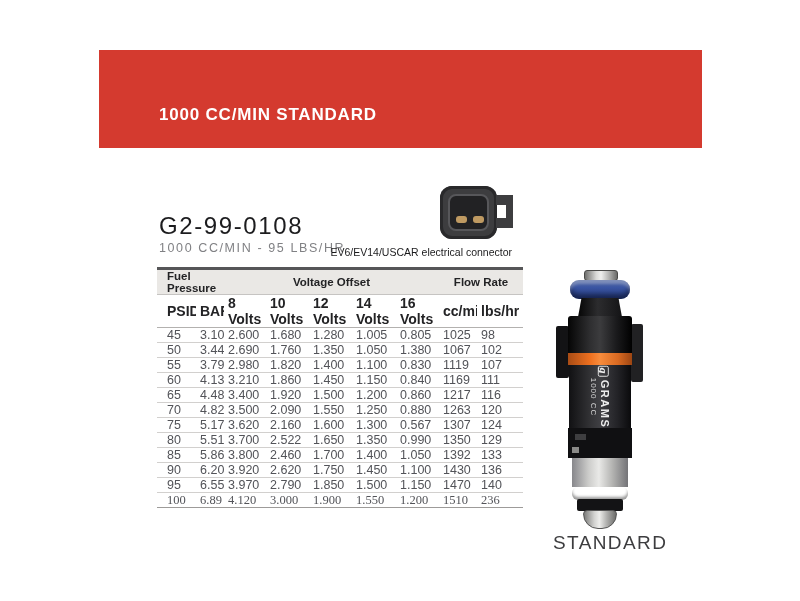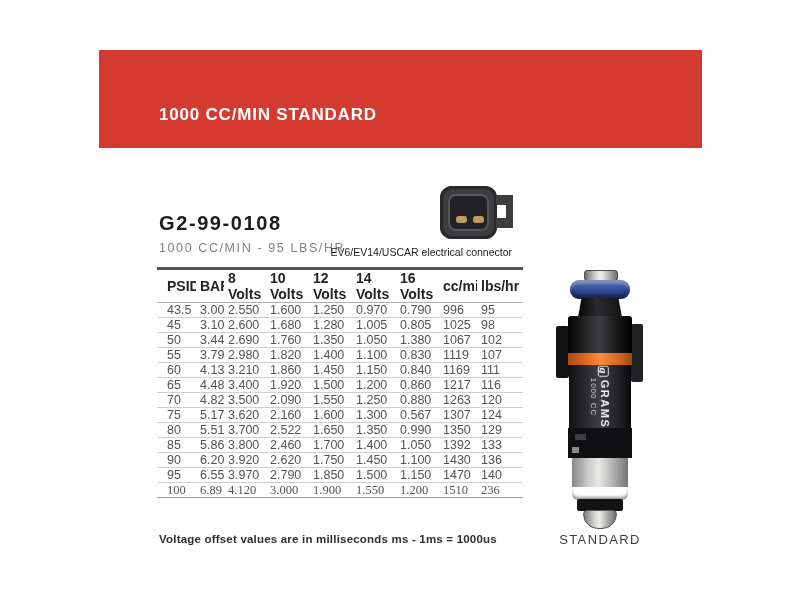--- a/index.html
+++ b/index.html
@@ -4,21 +4,21 @@
 <style>
   * { margin:0; padding:0; box-sizing:border-box; }
   body { width:800px; height:601px; background:#ffffff; font-family:"Liberation Sans", sans-serif; }
   #page { position:relative; width:800px; height:601px; background:#fff; overflow:hidden; }
 
   
   .banner { position:absolute; left:99px; top:50px; width:603px; height:98px; display:flex; align-items:flex-end; }
   .banner-title { padding:0 0 23px 60px; color:#ffffff; font-size:17px; font-weight:bold; letter-spacing:0.8px; }
 
   
-  .part-number { position:absolute; left:159px; top:212px; font-size:20px; font-weight:bold; letter-spacing:1.6px; color:#1c1c1e; }
+  .part-number { position:absolute; left:159px; top:212px; font-size:24px; font-weight:normal; letter-spacing:1.6px; color:#1c1c1e; }
   .part-subtitle { position:absolute; left:159px; top:241px; font-size:12.5px; color:#808184; letter-spacing:1.6px; }
 
   
   .connector { position:absolute; left:440px; top:186px; width:57px; height:53px; background:#3d3d3f; border-radius:12px; box-shadow: inset 0 0 0 3px #29292b; }
   .connector-inner { position:absolute; left:8px; top:8px; right:8px; bottom:8px; background:#222224; border-radius:8px; border:2px solid #57575a; }
   .pin { position:absolute; width:11px; height:7px; border-radius:3px; background:#bf9a62; top:20px; }
   .pin-left { left:6px; } .pin-right { left:23px; }
   .clip-arm { position:absolute; background:#3d3d3f; height:10px; width:17px; right:-16px; }
   .clip-arm-top { top:9px; } .clip-arm-bottom { top:32px; }
   .clip-bar { position:absolute; right:-16px; top:9px; width:7px; height:33px; background:#3d3d3f; }
@@ -67,21 +67,21 @@
   .inj-notch-b { left:19px; top:179px; width:7px; height:6px; background:#8a8a88; }
   .inj-silver-barrel { left:19px; top:190px; width:56px; height:29px;
              background:linear-gradient(90deg,#87878b,#cdcdcb 30%,#e9e9e7 48%,#b4b4b2 72%,#737377); }
   .inj-green-oring { left:19px; top:219px; width:56px; height:13px; border-radius:6px;
              background:linear-gradient(90deg,#254f3c,#447c62 35%,#55a07e 50%,#38male 0,#386f55 75%,#1f4634);
              box-shadow: inset 0 2px 2px rgba(255,255,255,.2), inset 0 -3px 3px rgba(0,0,0,.4); }
   .inj-flange { left:24px; top:231px; width:46px; height:12px; background:#131315; border-radius:2px; }
   .inj-nozzle { left:30px; top:242px; width:34px; height:19px; border-radius:4px 4px 15px 15px;
              background:linear-gradient(90deg,#7b7b79,#d2d2d0 32%,#ededeb 48%,#adadab 72%,#6d6d6b); border:1px solid #555; }
   .inj-caption { position:absolute; left:553px; top:532px; width:94px; text-align:center;
-             font-size:13px; color:#3d3d3f; letter-spacing:1.4px; }
+             font-size:19px; color:#3d3d3f; letter-spacing:1.4px; }
 </style>
 </head>
 <body>
 
 <div id="page">
 
   <div class="banner" style="background: rgb(212, 58, 47);">
     <div class="banner-title">1000 CC/MIN STANDARD</div>
   </div>
 
@@ -105,45 +105,39 @@
         <col style="width: 28px;">
         <col style="width: 42px;">
         <col style="width: 43px;">
         <col style="width: 43px;">
         <col style="width: 44px;">
         <col style="width: 43px;">
         <col style="width: 38px;">
         <col style="width: 46px;">
       </colgroup>
     <thead>
+        <tr class="grow">
+          <th colspan="2" class="g-left">Fuel Pressure</th>
+          <th colspan="5" class="g-center">Voltage Offset</th>
+          <th colspan="2" class="g-center">Flow Rate</th>
+        </tr>
         <tr class="crow">
           <th>PSID</th>
           <th>BAR</th>
           <th>8 Volts</th>
           <th>10 Volts</th>
           <th>12 Volts</th>
           <th>14 Volts</th>
           <th>16 Volts</th>
           <th>cc/min</th>
           <th>lbs/hr</th>
         </tr>
       </thead>
     <tbody>
         <tr>
-          <td>43.5</td>
-          <td>3.00</td>
-          <td>2.550</td>
-          <td>1.600</td>
-          <td>1.250</td>
-          <td>0.970</td>
-          <td>0.790</td>
-          <td>996</td>
-          <td>95</td>
-        </tr>
-        <tr>
           <td>45</td>
           <td>3.10</td>
           <td>2.600</td>
           <td>1.680</td>
           <td>1.280</td>
           <td>1.005</td>
           <td>0.805</td>
           <td>1025</td>
           <td>98</td>
         </tr>
@@ -264,21 +258,20 @@
           <td>3.000</td>
           <td>1.900</td>
           <td>1.550</td>
           <td>1.200</td>
           <td>1510</td>
           <td>236</td>
         </tr>
       </tbody>
   </table>
 
-  <div class="footnote">Voltage offset values are in milliseconds ms - 1ms = 1000us</div>
 
   <div class="injector">
     <div class="inj inj-cap"></div>
     <div class="inj inj-blue-oring"></div>
     <div class="inj inj-neck"></div>
     <div class="inj inj-left-tab"></div>
     <div class="inj inj-right-tab"></div>
     <div class="inj inj-upper-body"></div>
     <div class="inj inj-orange-band"></div>
     <div class="inj inj-label-body">

